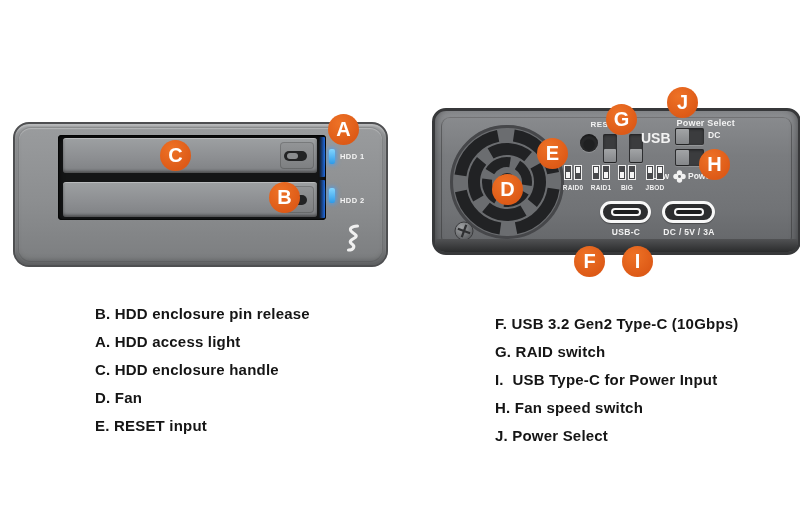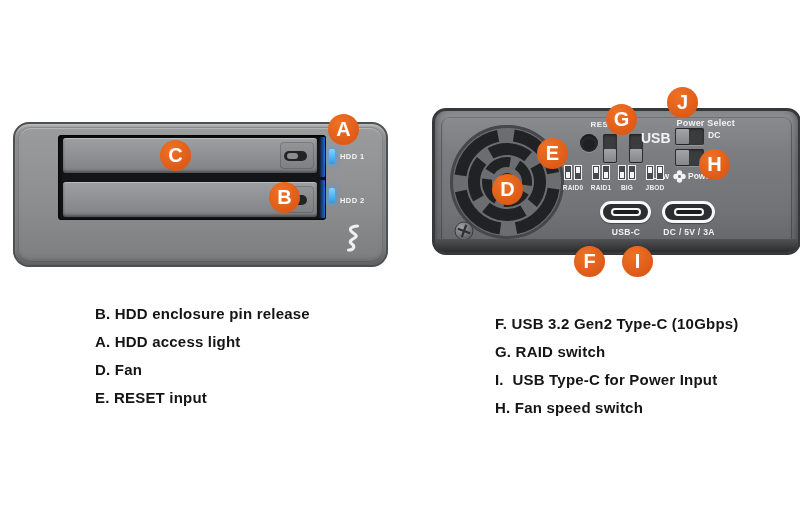--- a/index.html
+++ b/index.html
@@ -309,23 +309,25 @@
   <div class="badge" style="left:537px; top:138px;">E</div>
   <div class="badge" style="left:574px; top:246px;">F</div>
   <div class="badge" style="left:606px; top:104px;">G</div>
   <div class="badge" style="left:699px; top:149px;">H</div>
   <div class="badge" style="left:622px; top:246px;">I</div>
   <div class="badge" style="left:667px; top:87px;">J</div>
 
   <div class="legend legend-left">
     <div>B. HDD enclosure pin release</div>
     <div>A. HDD access light</div>
+    <div>C. HDD enclosure handle</div>
     <div>D. Fan</div>
     <div>E. RESET input</div>
   </div>
   <div class="legend legend-right">
     <div>F. USB 3.2 Gen2 Type-C (10Gbps)</div>
     <div>G. RAID switch</div>
     <div>I.  USB Type-C for Power Input</div>
     <div>H. Fan speed switch</div>
+    <div>J. Power Select</div>
   </div>
 
 </div>
 
 </body></html>

